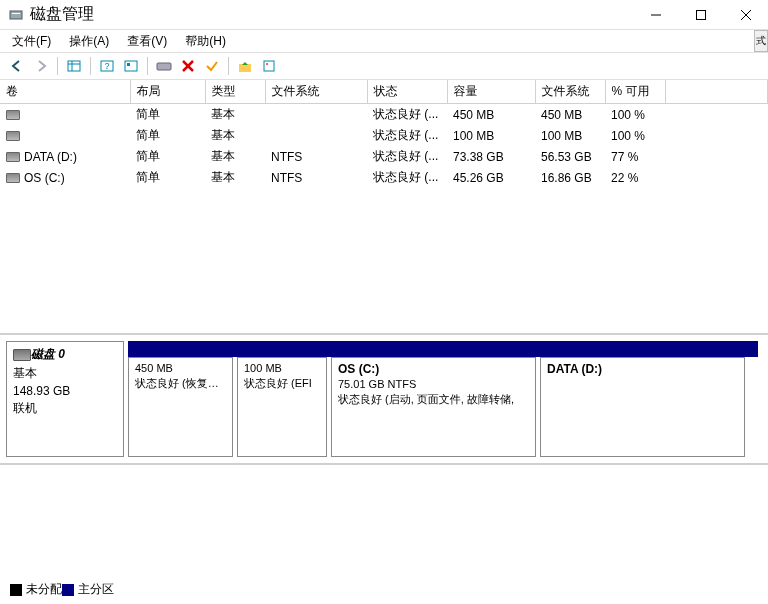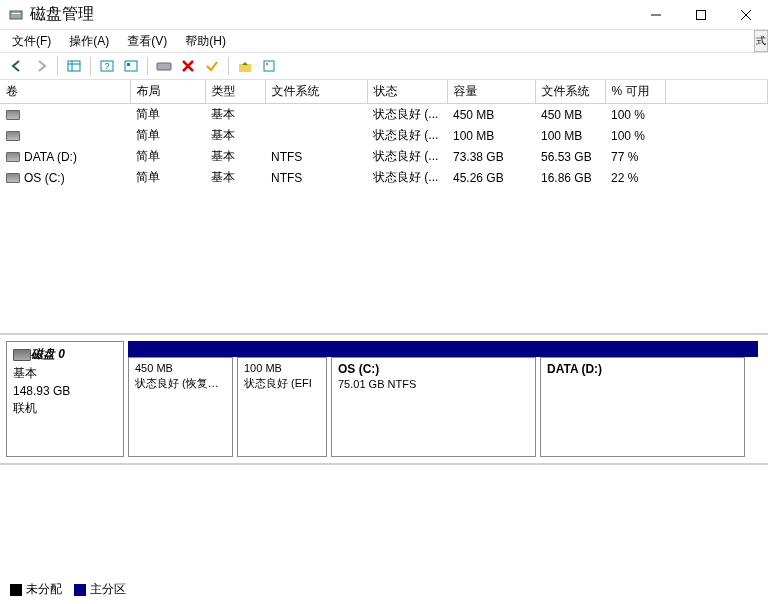--- a/index.html
+++ b/index.html
@@ -24,21 +24,21 @@
 .graphical { flex: 0 0 130px; display: flex; border-bottom: 2px solid #d0d0d0; padding: 6px 10px 6px 6px; gap: 4px; }
 .disk-label { width: 118px; border: 1px solid #888; padding: 4px 6px; display: flex; flex-direction: column; gap: 2px; }
 .disk-label .dl-head { display: flex; align-items: center; font-weight: bold; font-style: italic; }
 .disk-icon { width: 18px; height: 12px; background: linear-gradient(#777,#aaa); border: 1px solid #555; border-radius: 1px; }
 .partitions { flex: 1; display: flex; flex-direction: column; }
 .part-header { height: 16px; background: #000080; }
 .part-row { flex: 1; display: flex; gap: 4px; }
 .partition { border: 1px solid #888; padding: 4px 6px; display: flex; flex-direction: column; gap: 2px; overflow: hidden; }
 .partition .p-title { font-weight: bold; font-size: 12px; }
 .partition .p-detail { font-size: 11px; white-space: nowrap; overflow: hidden; text-overflow: ellipsis; }
-.legend { flex: 1; display: flex; align-items: flex-end; padding: 0 10px 6px 10px; gap: 12px; }
+.legend { flex: 1; display: flex; align-items: flex-end; padding: 0 10px 6px 10px; gap: 0; }
 .legend-item { display: flex; align-items: center; gap: 4px; font-size: 12px; }
 .swatch { width: 12px; height: 12px; }
 .sw-black { background: #000; }
 .sw-navy { background: #000080; }
 svg { display: block; }
 </style>
 </head>
 <body>
 
 <div class="titlebar">
@@ -235,20 +235,21 @@
             <div class="p-detail">450 MB</div>
             <div class="p-detail">状态良好 (恢复分区</div>
           </div>
           <div class="partition" style="width: 90px;">
             <div class="p-detail">100 MB</div>
             <div class="p-detail">状态良好 (EFI</div>
           </div>
           <div class="partition" style="width: 205px;">
             <div class="p-title">OS  (C:)</div>
             <div class="p-detail">75.01 GB NTFS</div>
+            <div class="p-detail">状态良好 (启动, 页面文件, 故障转储,</div>
           </div>
           <div class="partition" style="width: 205px;">
             <div class="p-title">DATA  (D:)</div>
           </div>
         </div>
     </div>
   </div>
 
   <div class="legend">
     <div class="legend-item">

